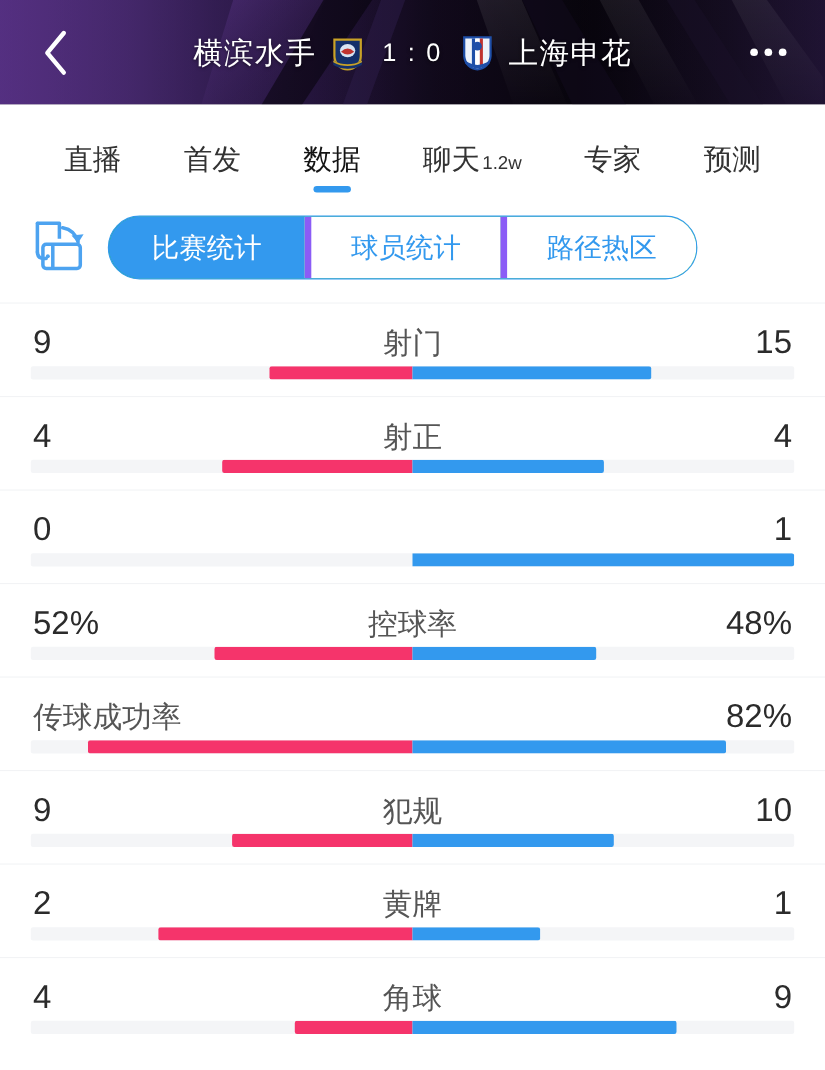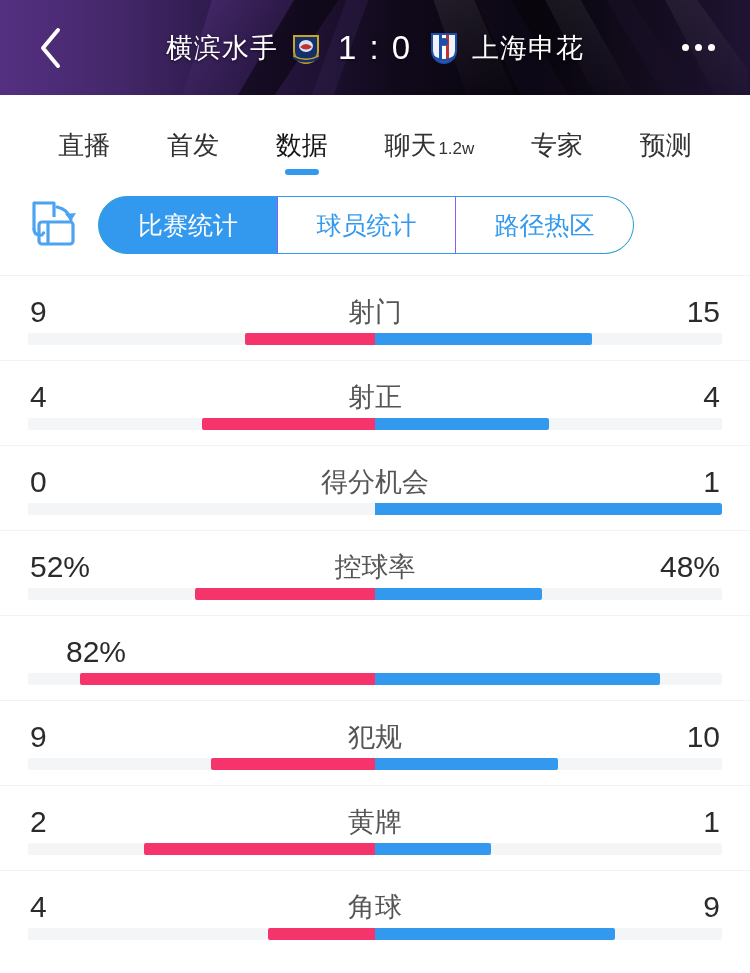--- a/index.html
+++ b/index.html
@@ -29,21 +29,21 @@
   .back-btn svg{ display:block; }
   .title-wrap{
     position:absolute; left:0; top:0; width:750px; height:95px;
     display:flex; align-items:center; justify-content:center; gap:12px; z-index:5;
   }
   .team-name{
     color:#fff; font-size:27px; letter-spacing:1px; font-weight:400;
     text-shadow:0 1px 3px rgba(0,0,0,.6); white-space:nowrap;
   }
   .score{
-    color:#fff; font-size:33px; font-weight:400; letter-spacing:2px;
+    color:#fff; font-size:23px; font-weight:400; letter-spacing:2px;
     text-shadow:0 1px 3px rgba(0,0,0,.6); padding:0 4px;
   }
   .crest{ width:32px; height:34px; flex:0 0 auto; }
   .more-btn{
     position:absolute; right:20px; top:0; width:64px; height:95px;
     display:flex; align-items:center; justify-content:center; gap:6px; z-index:6;
   }
   .more-btn i{ width:7px; height:7px; border-radius:50%; background:#fff; display:block; }
 
   
@@ -73,21 +73,21 @@
     display:flex; align-items:center; padding:0 26px;
   }
   .rotate-icon{ width:56px; height:56px; flex:0 0 auto; margin-right:16px; }
   .segment{
     display:flex; height:58px; border-radius:29px; overflow:hidden;
     border:1px solid #3399ee; background:#22c55e;
   }
   .seg{
     display:flex; align-items:center; justify-content:center;
     padding:0 28px; font-size:25px; color:#3399ee; background:#fff;
-    border-left:1px solid #8b5cf6; min-width:178px;
+    border-left:6px solid #8b5cf6; min-width:178px;
   }
   .seg:first-child{ border-left:none; }
   .seg.active{ background:#3399ee; color:#fff; }
 
   
   .stats{ width:750px; background:#fff; }
   .srow{
     position:relative; width:750px; height:85px;
     border-top:1px solid #f2f3f5;
     padding:0 28px; display:flex; flex-direction:column; justify-content:center;
@@ -254,41 +254,41 @@
           <span class="sval right">4</span>
         </div>
         <div class="track">
           <div class="bar bar-left" style="width: 25%; background: rgb(245, 52, 107);"></div>
           <div class="bar bar-right" style="width: 25%; background: rgb(51, 153, 238);"></div>
         </div>
       </div>
       <div class="srow">
         <div class="srow-top">
           <span class="sval">0</span>
-          <span class="slabel">得分机会</span>
           <span class="sval right">1</span>
         </div>
         <div class="track">
           <div class="bar bar-left" style="width: 0%; background: rgb(245, 52, 107);"></div>
           <div class="bar bar-right" style="width: 50%; background: rgb(51, 153, 238);"></div>
         </div>
       </div>
       <div class="srow">
         <div class="srow-top">
           <span class="sval">52%</span>
           <span class="slabel">控球率</span>
           <span class="sval right">48%</span>
         </div>
         <div class="track">
           <div class="bar bar-left" style="width: 26%; background: rgb(245, 52, 107);"></div>
           <div class="bar bar-right" style="width: 24%; background: rgb(51, 153, 238);"></div>
         </div>
       </div>
       <div class="srow">
         <div class="srow-top">
+          <span class="slabel">传球成功率</span>
           <span class="sval right">82%</span>
         </div>
         <div class="track">
           <div class="bar bar-left" style="width: 42.5%; background: rgb(245, 52, 107);"></div>
           <div class="bar bar-right" style="width: 41%; background: rgb(51, 153, 238);"></div>
         </div>
       </div>
       <div class="srow">
         <div class="srow-top">
           <span class="sval">9</span>

